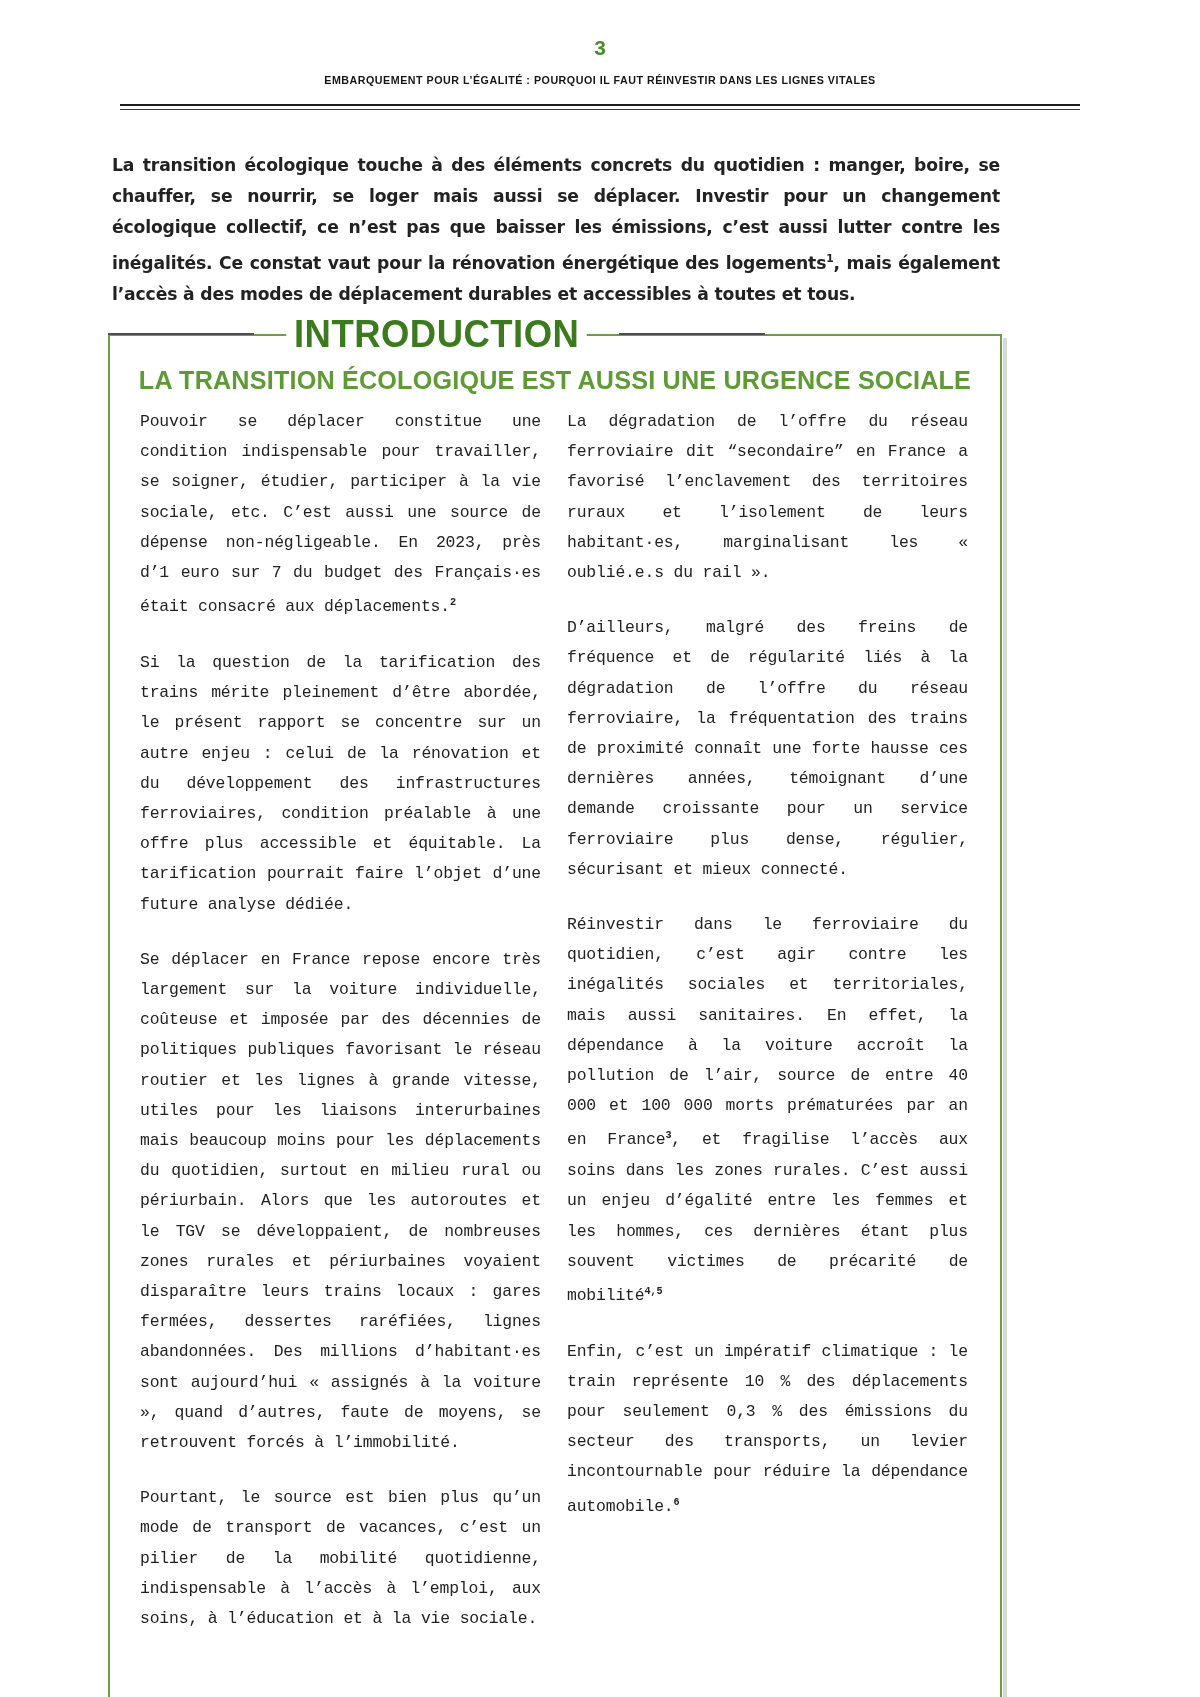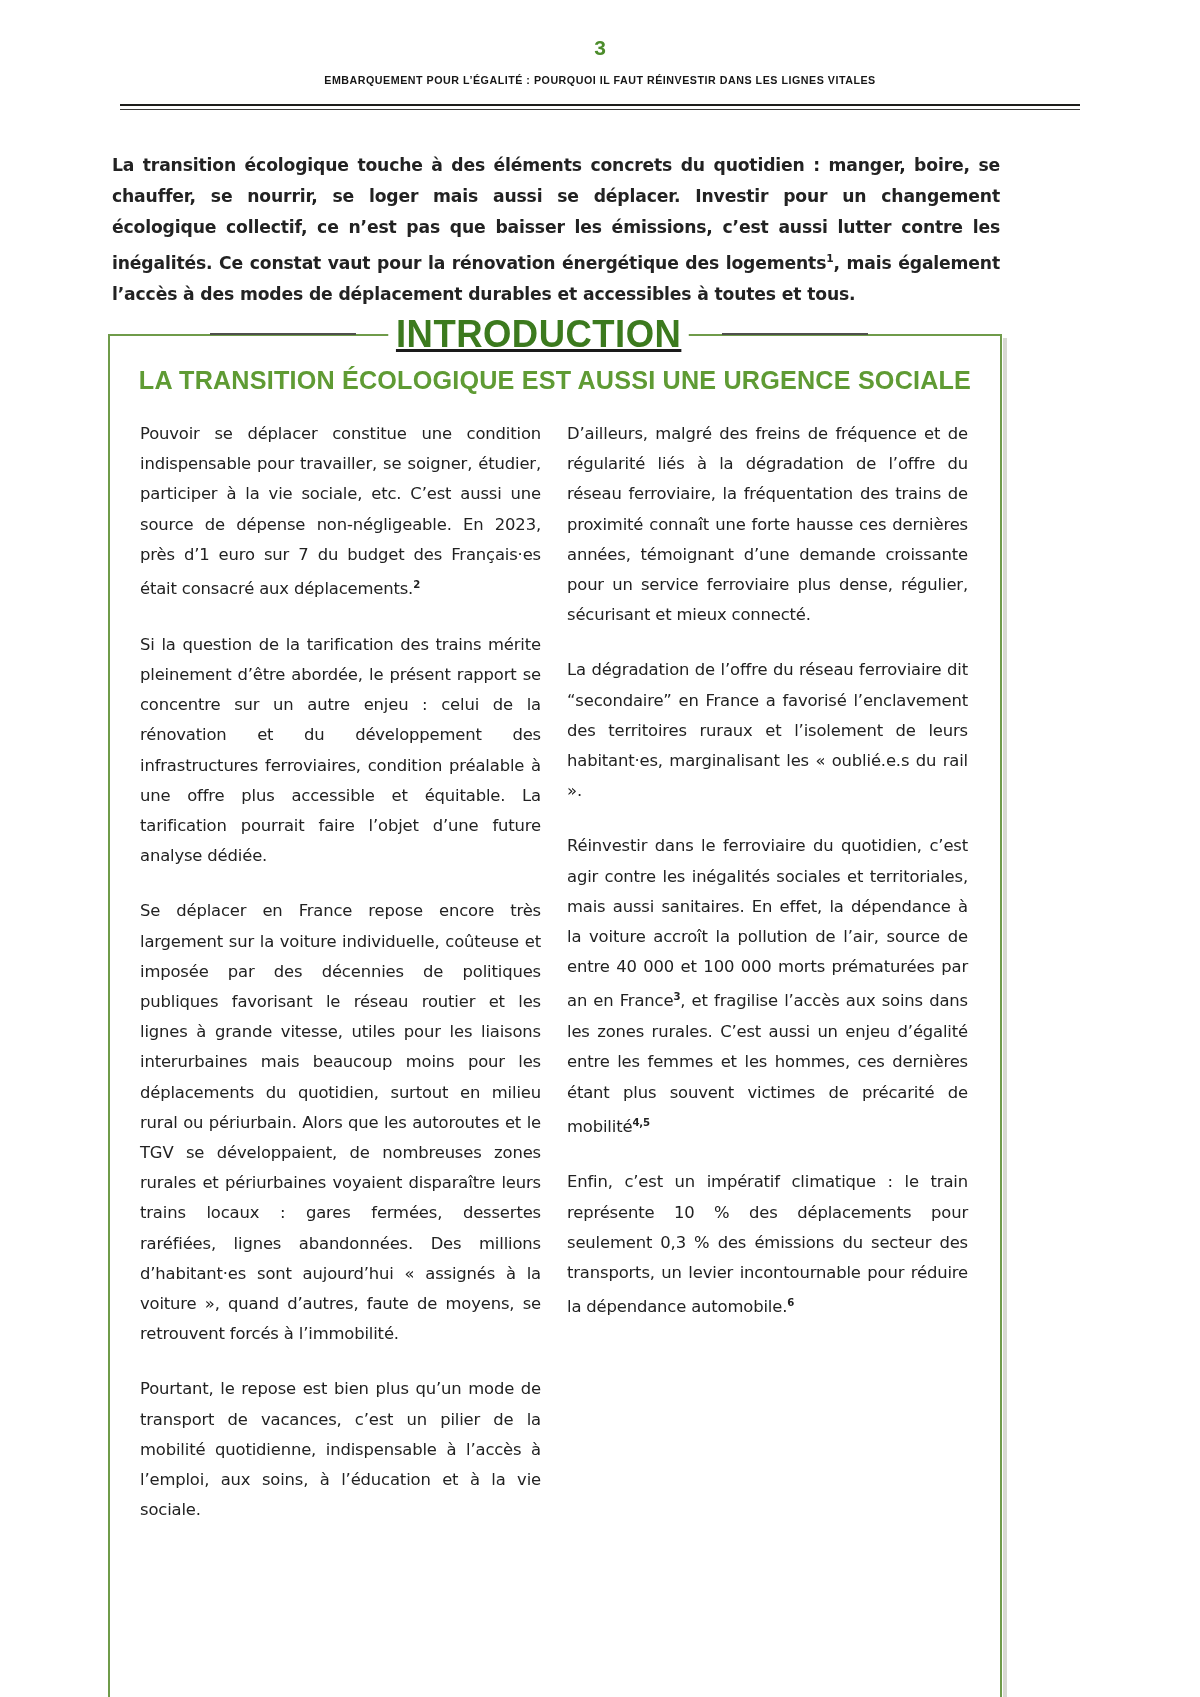--- a/index.html
+++ b/index.html
@@ -104,28 +104,26 @@
     left: 1003px;
     width: 4px;
     height: 1359px;
     background: #d8d8d2;
   }
 
   
   .section-title-row {
     position: absolute;
     top: 306px;
-    left: 92px;
+    left: 108px;
     width: 894px;
     height: 56px;
     display: flex;
     align-items: center;
-    justify-content: center;
     gap: 0px;
-    text-decoration: underline;
   }
   .rule-left, .rule-right {
     height: 2px;
     background: #4f4f4d;
     flex: 0 0 auto;
   }
   .rule-left { width: 146px; margin-right: 26px; }
   .rule-right { width: 146px; margin-left: 26px; }
 
   .section-title {
@@ -169,21 +167,22 @@
     width: 401px;
     font-size: 16.4px;
     line-height: 30.2px;
     text-align: justify;
     text-justify: inter-word;
     color: #222222;
     font-family: "DejaVu Sans", sans-serif;
     letter-spacing: -0.15px;
   }
   .col p {
-    margin: 12px 0 25px 0;
+    margin: 0 0 25px 0;
+    font-family: Liberation Mono, monospace;
   }
   .col p:last-child { margin-bottom: 0; }
   .col sup { font-size: 0.62em; vertical-align: super; font-weight: 600; }
 </style>
 </head>
 <body>
 
 <div class="page">
 
   <div class="page-number">3</div>
@@ -212,32 +211,32 @@
       <p>
         <span>Pouvoir se déplacer constitue une condition indispensable pour travailler, se soigner, étudier, participer à la vie sociale, etc. C’est aussi une source de dépense non-négligeable. En 2023, près d’1 euro sur 7 du budget des Français·es était consacré aux déplacements.</span><sup>2</sup>
       </p>
       <p>
         <span>Si la question de la tarification des trains mérite pleinement d’être abordée, le présent rapport se concentre sur un autre enjeu : celui de la rénovation et du développement des infrastructures ferroviaires, condition préalable à une offre plus accessible et équitable. La tarification pourrait faire l’objet d’une future analyse dédiée.</span>
       </p>
       <p>
         <span>Se déplacer en France repose encore très largement sur la voiture individuelle, coûteuse et imposée par des décennies de politiques publiques favorisant le réseau routier et les lignes à grande vitesse, utiles pour les liaisons interurbaines mais beaucoup moins pour les déplacements du quotidien, surtout en milieu rural ou périurbain. Alors que les autoroutes et le TGV se développaient, de nombreuses zones rurales et périurbaines voyaient disparaître leurs trains locaux : gares fermées, dessertes raréfiées, lignes abandonnées. Des millions d’habitant·es sont aujourd’hui « assignés à la voiture », quand d’autres, faute de moyens, se retrouvent forcés à l’immobilité.</span>
       </p>
       <p>
-        <span>Pourtant, le repose est bien plus qu’un mode de transport de vacances, c’est un pilier de la mobilité quotidienne, indispensable à l’accès à l’emploi, aux soins, à l’éducation et à la vie sociale.</span>
+        <span>Pourtant, le source est bien plus qu’un mode de transport de vacances, c’est un pilier de la mobilité quotidienne, indispensable à l’accès à l’emploi, aux soins, à l’éducation et à la vie sociale.</span>
       </p>
     </div>
 
     <div class="col">
       <p>
+        <span>La dégradation de l’offre du réseau ferroviaire dit “secondaire” en France a favorisé l’enclavement des territoires ruraux et l’isolement de leurs habitant·es, marginalisant les « oublié.e.s du rail ».</span>
+      </p>
+      <p>
         <span>D’ailleurs, malgré des freins de fréquence et de régularité liés à la dégradation de l’offre du réseau ferroviaire, la fréquentation des trains de proximité connaît une forte hausse ces dernières années, témoignant d’une demande croissante pour un service ferroviaire plus dense, régulier, sécurisant et mieux connecté.</span>
       </p>
       <p>
-        <span>La dégradation de l’offre du réseau ferroviaire dit “secondaire” en France a favorisé l’enclavement des territoires ruraux et l’isolement de leurs habitant·es, marginalisant les « oublié.e.s du rail ».</span>
-      </p>
-      <p>
         <span>Réinvestir dans le ferroviaire du quotidien, c’est agir contre les inégalités sociales et territoriales, mais aussi sanitaires. En effet, la dépendance à la voiture accroît la pollution de l’air, source de entre 40 000 et 100 000 morts prématurées par an en France</span><sup>3</sup><span>, et fragilise l’accès aux soins dans les zones rurales. C’est aussi un enjeu d’égalité entre les femmes et les hommes, ces dernières étant plus souvent victimes de précarité de mobilité</span><sup>4,5</sup>
       </p>
       <p>
         <span>Enfin, c’est un impératif climatique : le train représente 10 % des déplacements pour seulement 0,3 % des émissions du secteur des transports, un levier incontournable pour réduire la dépendance automobile.</span><sup>6</sup>
       </p>
     </div>
 
   </div>
 
 </div>

